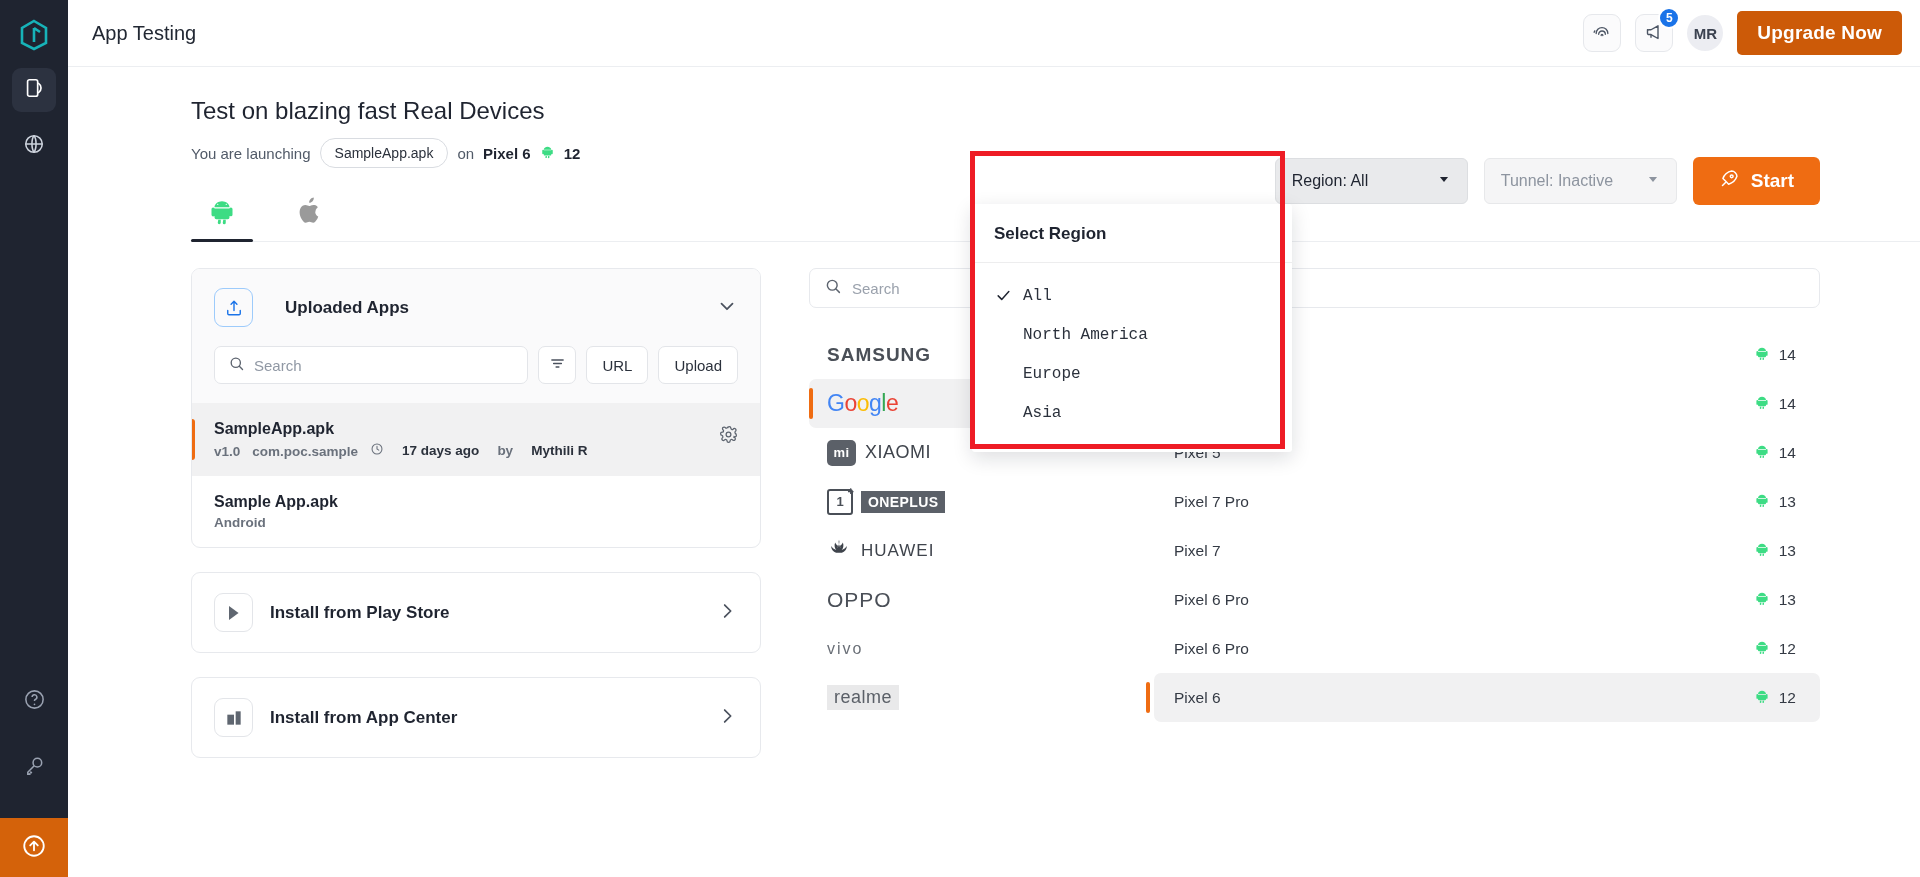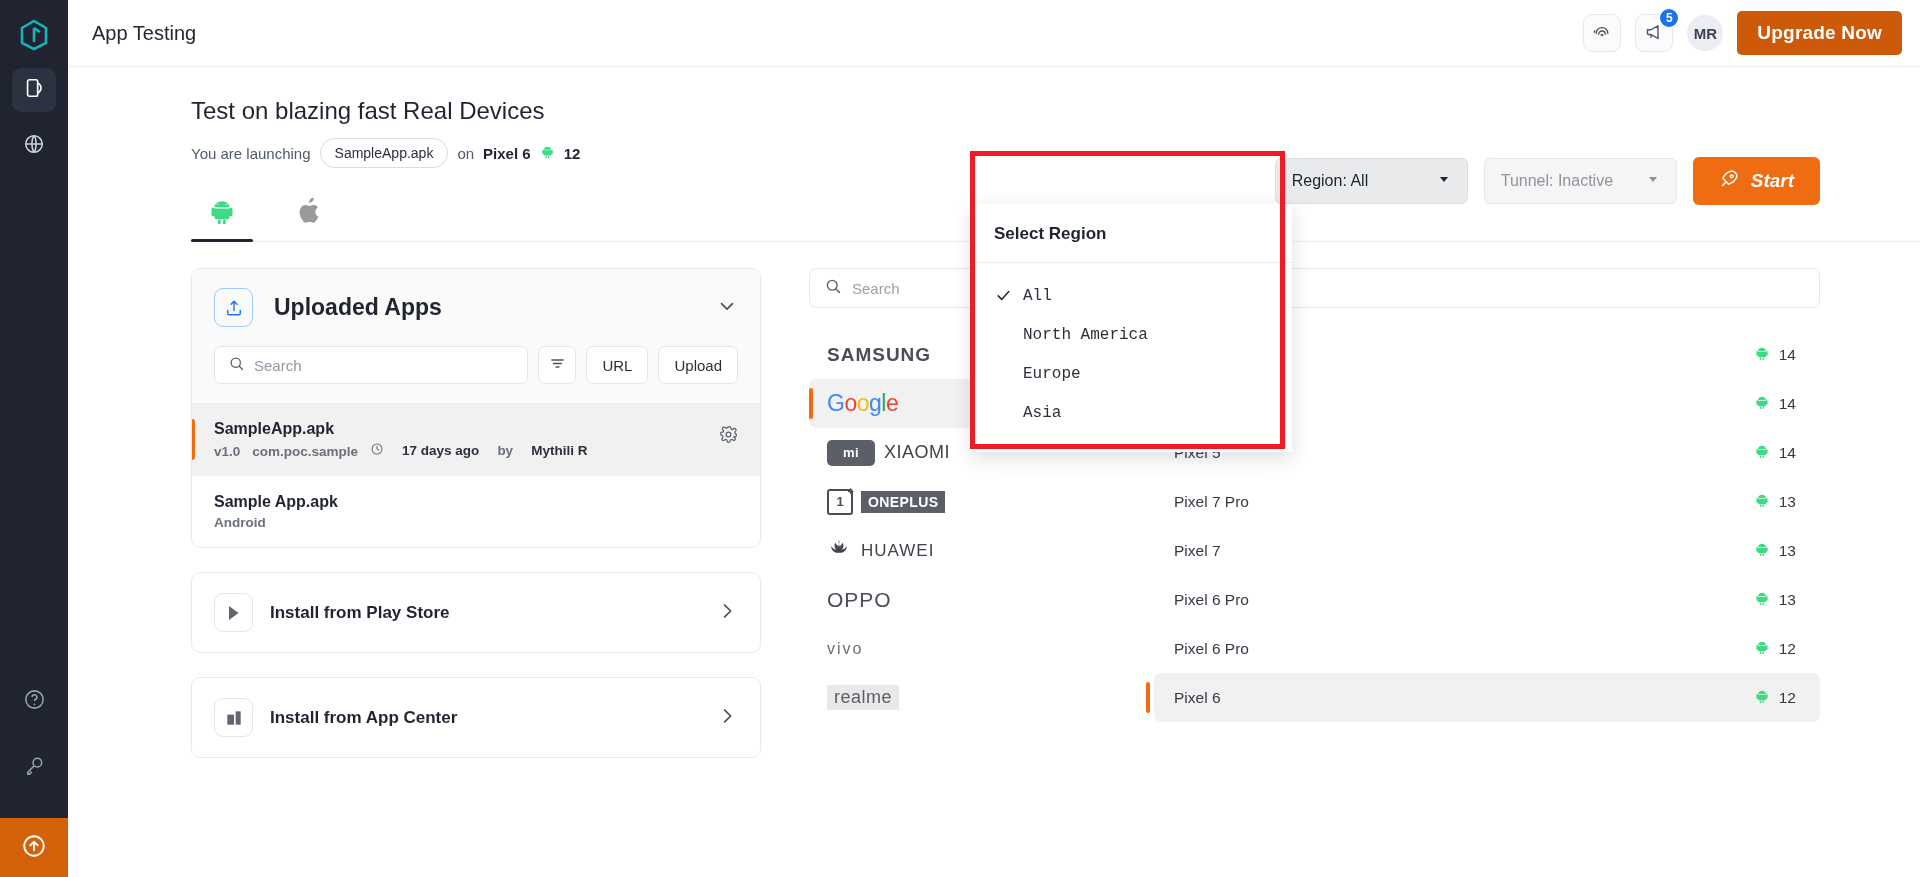--- a/index.html
+++ b/index.html
@@ -112,21 +112,21 @@
     background:#fafafb;
   }
   .sq-icon {
     width: 39px; height: 39px; border-radius: 9px;
     display:flex; align-items:center; justify-content:center;
     flex: 0 0 39px;
   }
   .sq-icon.blue { border:1px solid #9dcbfb; color:#1a73e8; }
   .sq-icon.grey { border:1px solid #e3e5e9; color:#5f6670; }
   .card-head-title {
-    margin-left: 21px; font-size: 23px; font-weight: bold; color: #1f2430;
+    margin-left: 32px; font-size: 17px; font-weight: bold; color: #1f2430;
   }
   .card-head .chev { margin-left: auto; color:#4b525e; cursor:pointer; }
 
   .searchrow { display:flex; align-items:center; gap: 10px; padding: 0 22px 19px 22px; background:#fafafb;}
   .search-input {
     flex: 1 1 auto; height: 38px; border: 1px solid #e3e5e9; border-radius: 7px;
     background: #fff; display: flex; align-items: center; gap: 9px; padding: 0 13px;
   }
   .search-input input {
     border: none; outline: none; font-size: 15px; color: #555d69;
@@ -198,21 +198,21 @@
   .device.selected { background:#f1f1f2; }
   .device.selected::before {
     content:''; position:absolute; left:-8px; top:9px; bottom:9px;
     width:4px; background:#ef6c12; border-radius:3px;
   }
   .device .dname { font-size: 15.5px; color:#343a44; }
   .device .dos { margin-left:auto; display:flex; align-items:center; gap:9px;
     font-size:15.5px; color:#343a44; }
   .wm-samsung { font-size: 19px; color:#4a4f57; font-weight:bold; letter-spacing:1px; }
   .wm-xiaomi { font-size: 18px; color:#3f444c; letter-spacing:.5px; display:flex; align-items:center; gap:9px;}
-  .xi-box { width:48px; height:26px; background:#5b6068; border-radius:5px; color:#fff;
+  .xi-box { width:29px; height:26px; background:#5b6068; border-radius:5px; color:#fff;
             display:flex; align-items:center; justify-content:center; font-size:13px; font-weight:bold;}
   .wm-oneplus { display:flex; align-items:center; gap:8px; }
   .op-box { width:26px; height:26px; border:2px solid #4a4f57; border-radius:3px;
             display:flex; align-items:center; justify-content:center;
             font-size:13px; font-weight:bold; color:#4a4f57; position:relative;}
   .op-plus { position:absolute; top:-6px; right:-3px; font-size:11px; }
   .op-text { background:#5b6068; color:#fff; font-size:14px; font-weight:bold;
              padding: 3px 7px; letter-spacing:.4px; }
   .wm-huawei { display:flex; align-items:center; gap:10px; font-size:17px; color:#3f444c; letter-spacing:1px;}
   .wm-oppo { font-size: 21px; color:#4a4f57; letter-spacing:1px; }
@@ -232,21 +232,20 @@
     font-size: 16px; cursor: pointer;
   }
   .sel.region { background: #e9eaec; border: 1px solid #dcdee1; color:#1f2430; }
   .sel.tunnel { background: #f5f5f6; border: 1px solid #e7e8ea; color:#8d949f; }
   .sel .caret { margin-left: auto; }
   .start-btn {
     height: 48px; background:#ef6c12; color:#fff; border:none; border-radius:6px;
     font-size: 19px; font-weight: bold; padding: 17px 26px; cursor:pointer;
     display:flex; align-items:center; gap:11px;
     font-family:"Liberation Sans", sans-serif;
-    font-style:italic;
   }
 
   
   .dd {
     position: absolute; top: 137px; left: 904px; width: 320px;
     background:#fff; border-radius: 3px;
     box-shadow: 0 6px 20px rgba(16,22,36,.14); z-index: 40;
   }
   .dd-title {
     font-size: 17px; font-weight: bold; color:#1f2430;

